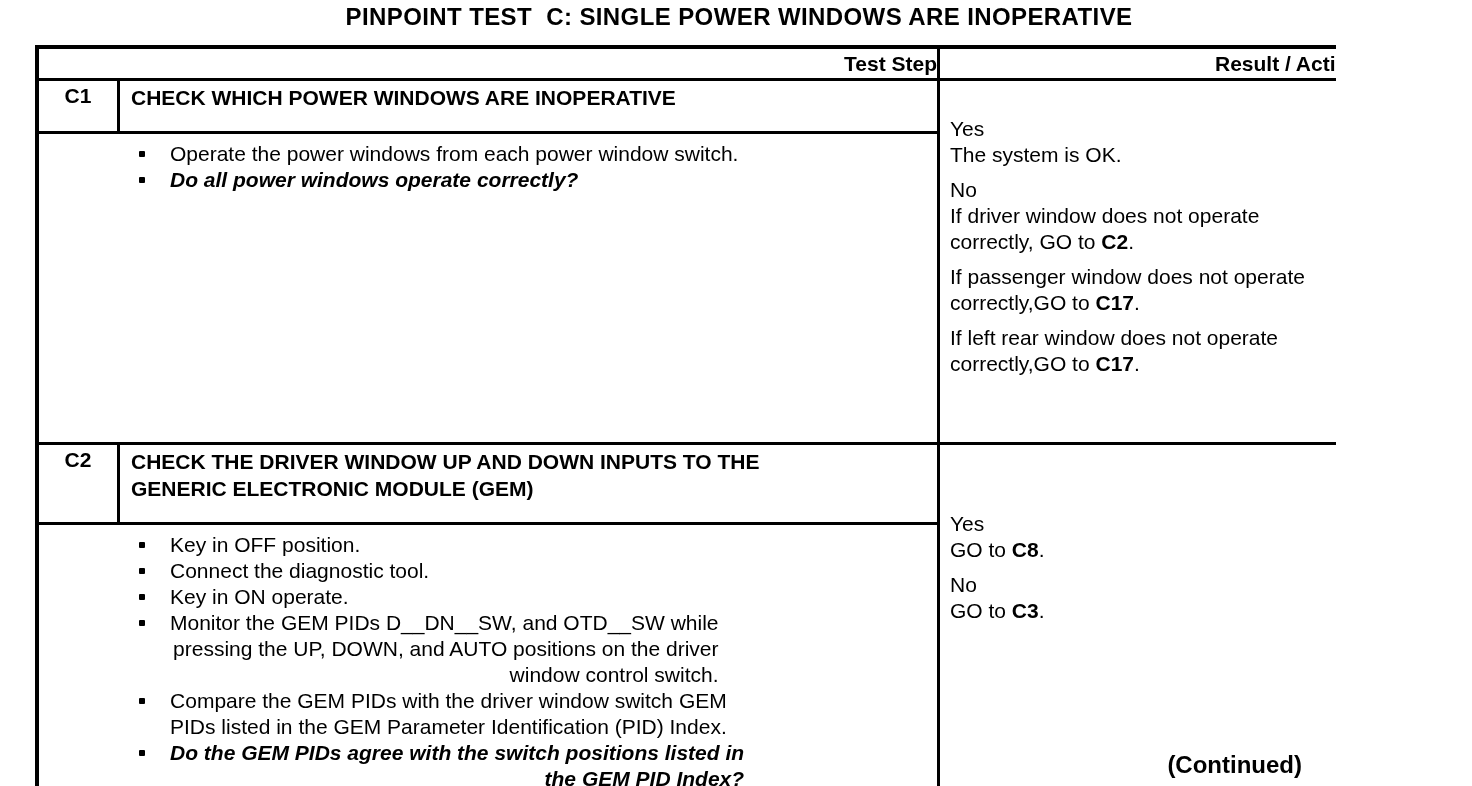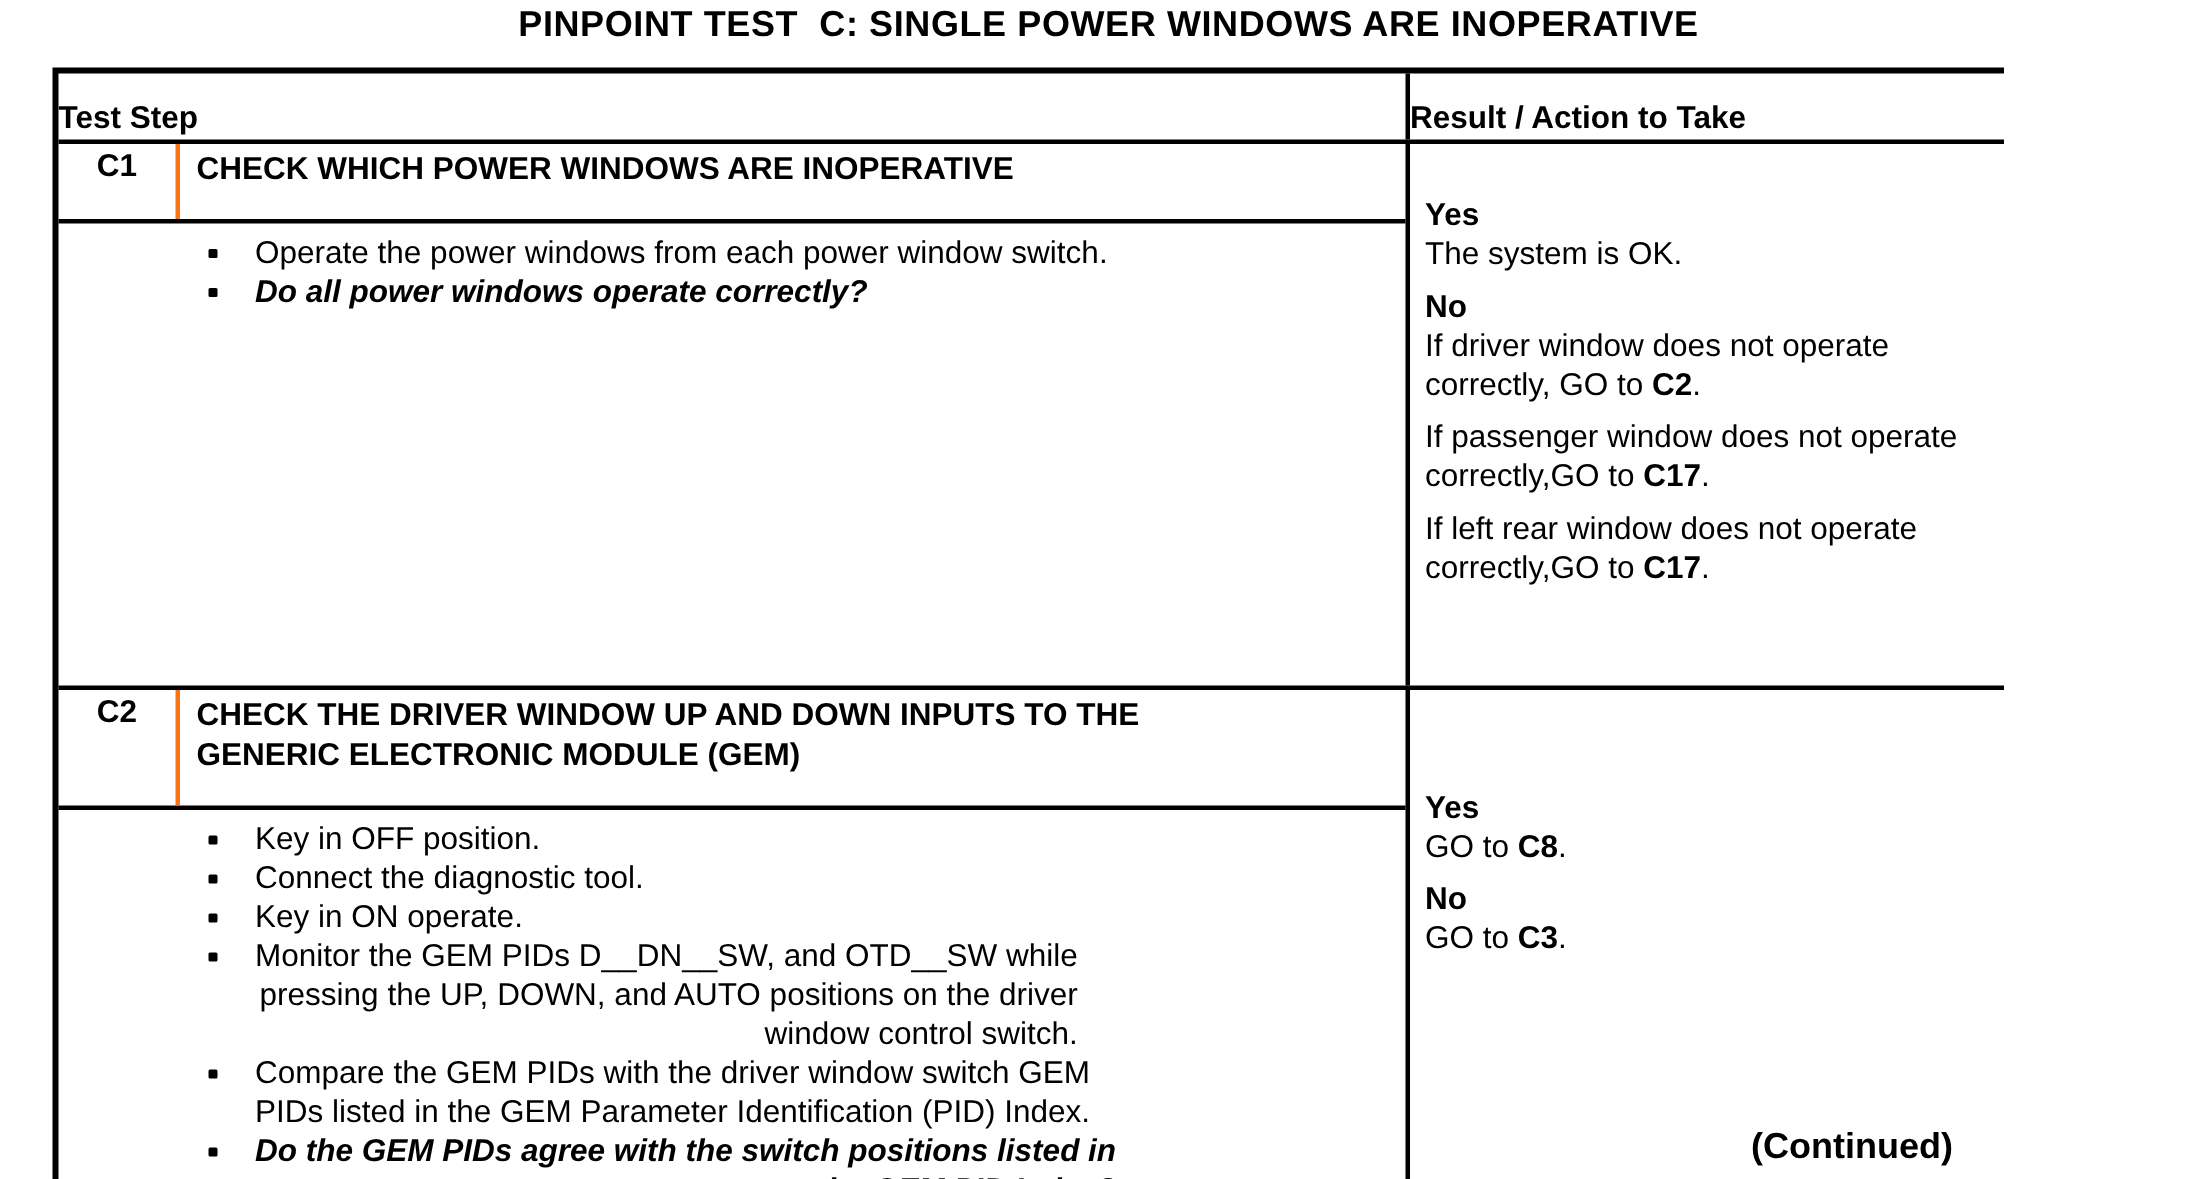--- a/index.html
+++ b/index.html
@@ -12,32 +12,32 @@
     text-align: center; font-size: 24px; font-weight: bold;
     letter-spacing: 0.4px; white-space: pre-wrap;
   }
 
   .pin-table {
     position: absolute; top: 45px; left: 35px; width: 1408px;
     border: 4px solid #000; background: #fff;
   }
 
   .thead { display: flex; border-bottom: 3px solid #000; }
-  .th { font-weight: bold; font-size: 21px; text-align: left; padding: 18px 0 2px; }
+  .th { font-weight: bold; font-size: 21px; text-align: right; padding: 3px 0 2px; }
   .th-left { width: 901px; border-right: 3px solid #000; }
   .th-right { flex: 1; }
 
   .step-group { display: flex; }
   .step-group + .step-group { border-top: 3px solid #000; }
 
   .left-col { width: 901px; border-right: 3px solid #000; display: flex; flex-direction: column; }
 
   .step-header { display: flex; border-bottom: 3px solid #000; }
   .step-id {
-    width: 81px; border-right: 3px solid #f97316; flex: none;
+    width: 81px; border-right: 3px solid #000000; flex: none;
     text-align: center; font-weight: bold; font-size: 21px; padding: 3px 11px;
   }
   .step-title {
     flex: 1; font-weight: bold; font-size: 21px; line-height: 27px;
     padding: 3px 6px 20px 11px; white-space: pre-wrap;
   }
 
   .step-body { padding: 7px 0 6px; }
   .step-c1 .step-body { min-height: 308px; }
   .step-c2 .step-body { min-height: 256px; }
@@ -46,21 +46,21 @@
   .bullet {
     width: 6px; height: 6px; background: #000; border-radius: 1px;
     margin-top: 10px; flex: none;
   }
   .bullet-text { margin-left: 25px; font-size: 21px; line-height: 26px; white-space: pre-wrap; }
   .bullet-text.bold { font-weight: bold; font-style: italic; }
 
   .result-cell { flex: 1; padding: 0 30px 6px 10px; }
   .step-c1 .result-cell { padding-top: 35px; }
   .step-c2 .result-cell { padding-top: 66px; }
-  .result-label { font-weight: bold; font-size: 21px; line-height: 26px; }
+  .result-label { font-weight: normal; font-size: 21px; line-height: 26px; }
   .result-para { margin: 0 0 9px 0; font-size: 21px; line-height: 26px; white-space: pre-wrap; }
   .result-para b { font-weight: bold; }
 
   .continued { position: absolute; top: 751px; right: 34px; font-size: 24px; font-weight: bold; }
 </style>
 </head>
 <body>
 
 <div class="page">
 

